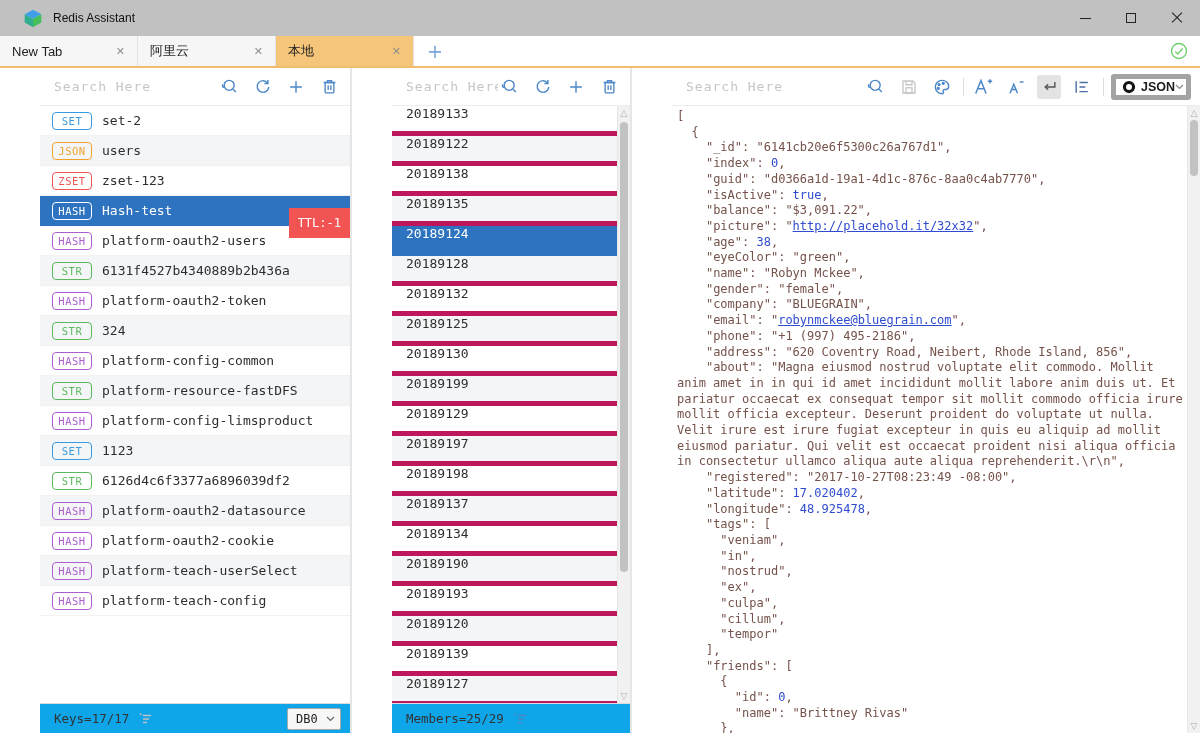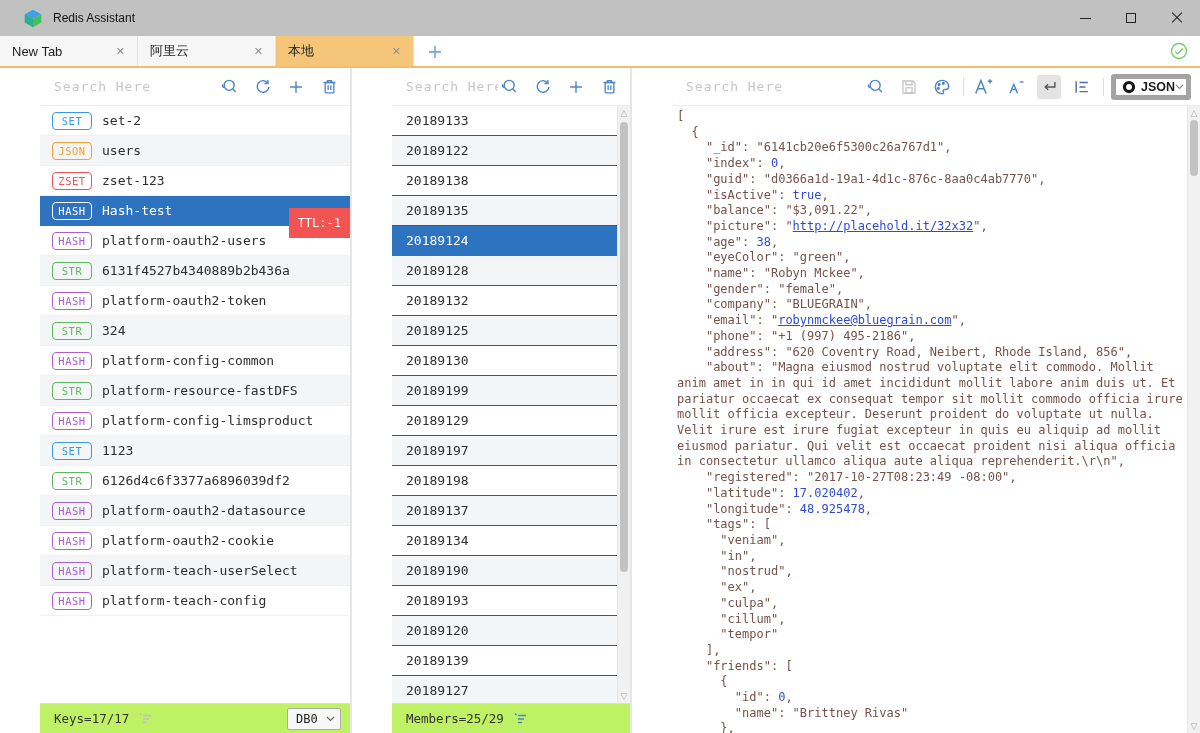--- a/index.html
+++ b/index.html
@@ -56,26 +56,26 @@
   .krow.alt { background:#f4f5f7; }
   .krow.sel { background:#2d73bf; color:#fff; border-bottom-color:#2d73bf; }
   .badge { width:40px; height:18px; margin:0 10px 0 12px; flex:none; border:1px solid;
            border-radius:4px; display:flex; align-items:center; justify-content:center;
            font:10.5px "DejaVu Sans Mono", monospace; letter-spacing:.5px; background:transparent; }
   .krow.sel .badge { border-color:#fff !important; color:#fff !important; }
   .kname { white-space:nowrap; overflow:hidden; }
   .ttl { margin-left:auto; flex:none; height:30px; display:flex; align-items:center;
          padding:0 9px; background:#f25454; color:#fff; font:12px "DejaVu Sans Mono", monospace;margin-top:24px; }
 
-  .mrow { height:30px; display:flex; align-items:center; padding-left:14px; background:#fff;
-          border-bottom:1px solid #be185d; font:13px "DejaVu Sans Mono", monospace; color:#2e2e2e; }
+  .mrow { height:30px; display:flex; align-items:flex-start; padding-left:14px; background:#fff;
+          border-bottom:5px solid #be185d; font:13px "DejaVu Sans Mono", monospace; color:#2e2e2e; }
   .mrow.alt { background:#f4f5f7; }
   .mrow.sel { background:#2d73bf; color:#fff; border-bottom-color:#2d73bf; }
 
-  .pfoot { height:30px; flex:none; background:#bef264; border-top:1px solid #dcdcdc;
+  .pfoot { height:30px; flex:none; background:#0ea5e9; border-top:1px solid #dcdcdc;
            display:flex; align-items:center; font:12.5px "DejaVu Sans Mono", monospace; color:#333; }
   .foot-label { margin-left:14px; }
   .foot-icon { margin-left:9px; display:flex; align-items:center; }
   .db-select { margin-left:auto; margin-right:9px; width:54px; height:22px; border:1px solid #a9a9a9;
                border-radius:2px; background:#f7f7f7; display:flex; align-items:center;
                padding:0 5px 0 8px; font:12px "DejaVu Sans Mono", monospace; color:#222; }
   .db-select .chev { margin-left:auto; display:flex; }
   .mode-select { width:80px; height:26px; margin-right:9px; flex:none; border:5px solid #a3a3a3;
                  border-radius:3px; background:#fff; display:flex; align-items:center;
                  padding:0 6px; font:bold 12.5px "Liberation Sans", sans-serif; color:#1c1c1c; }

